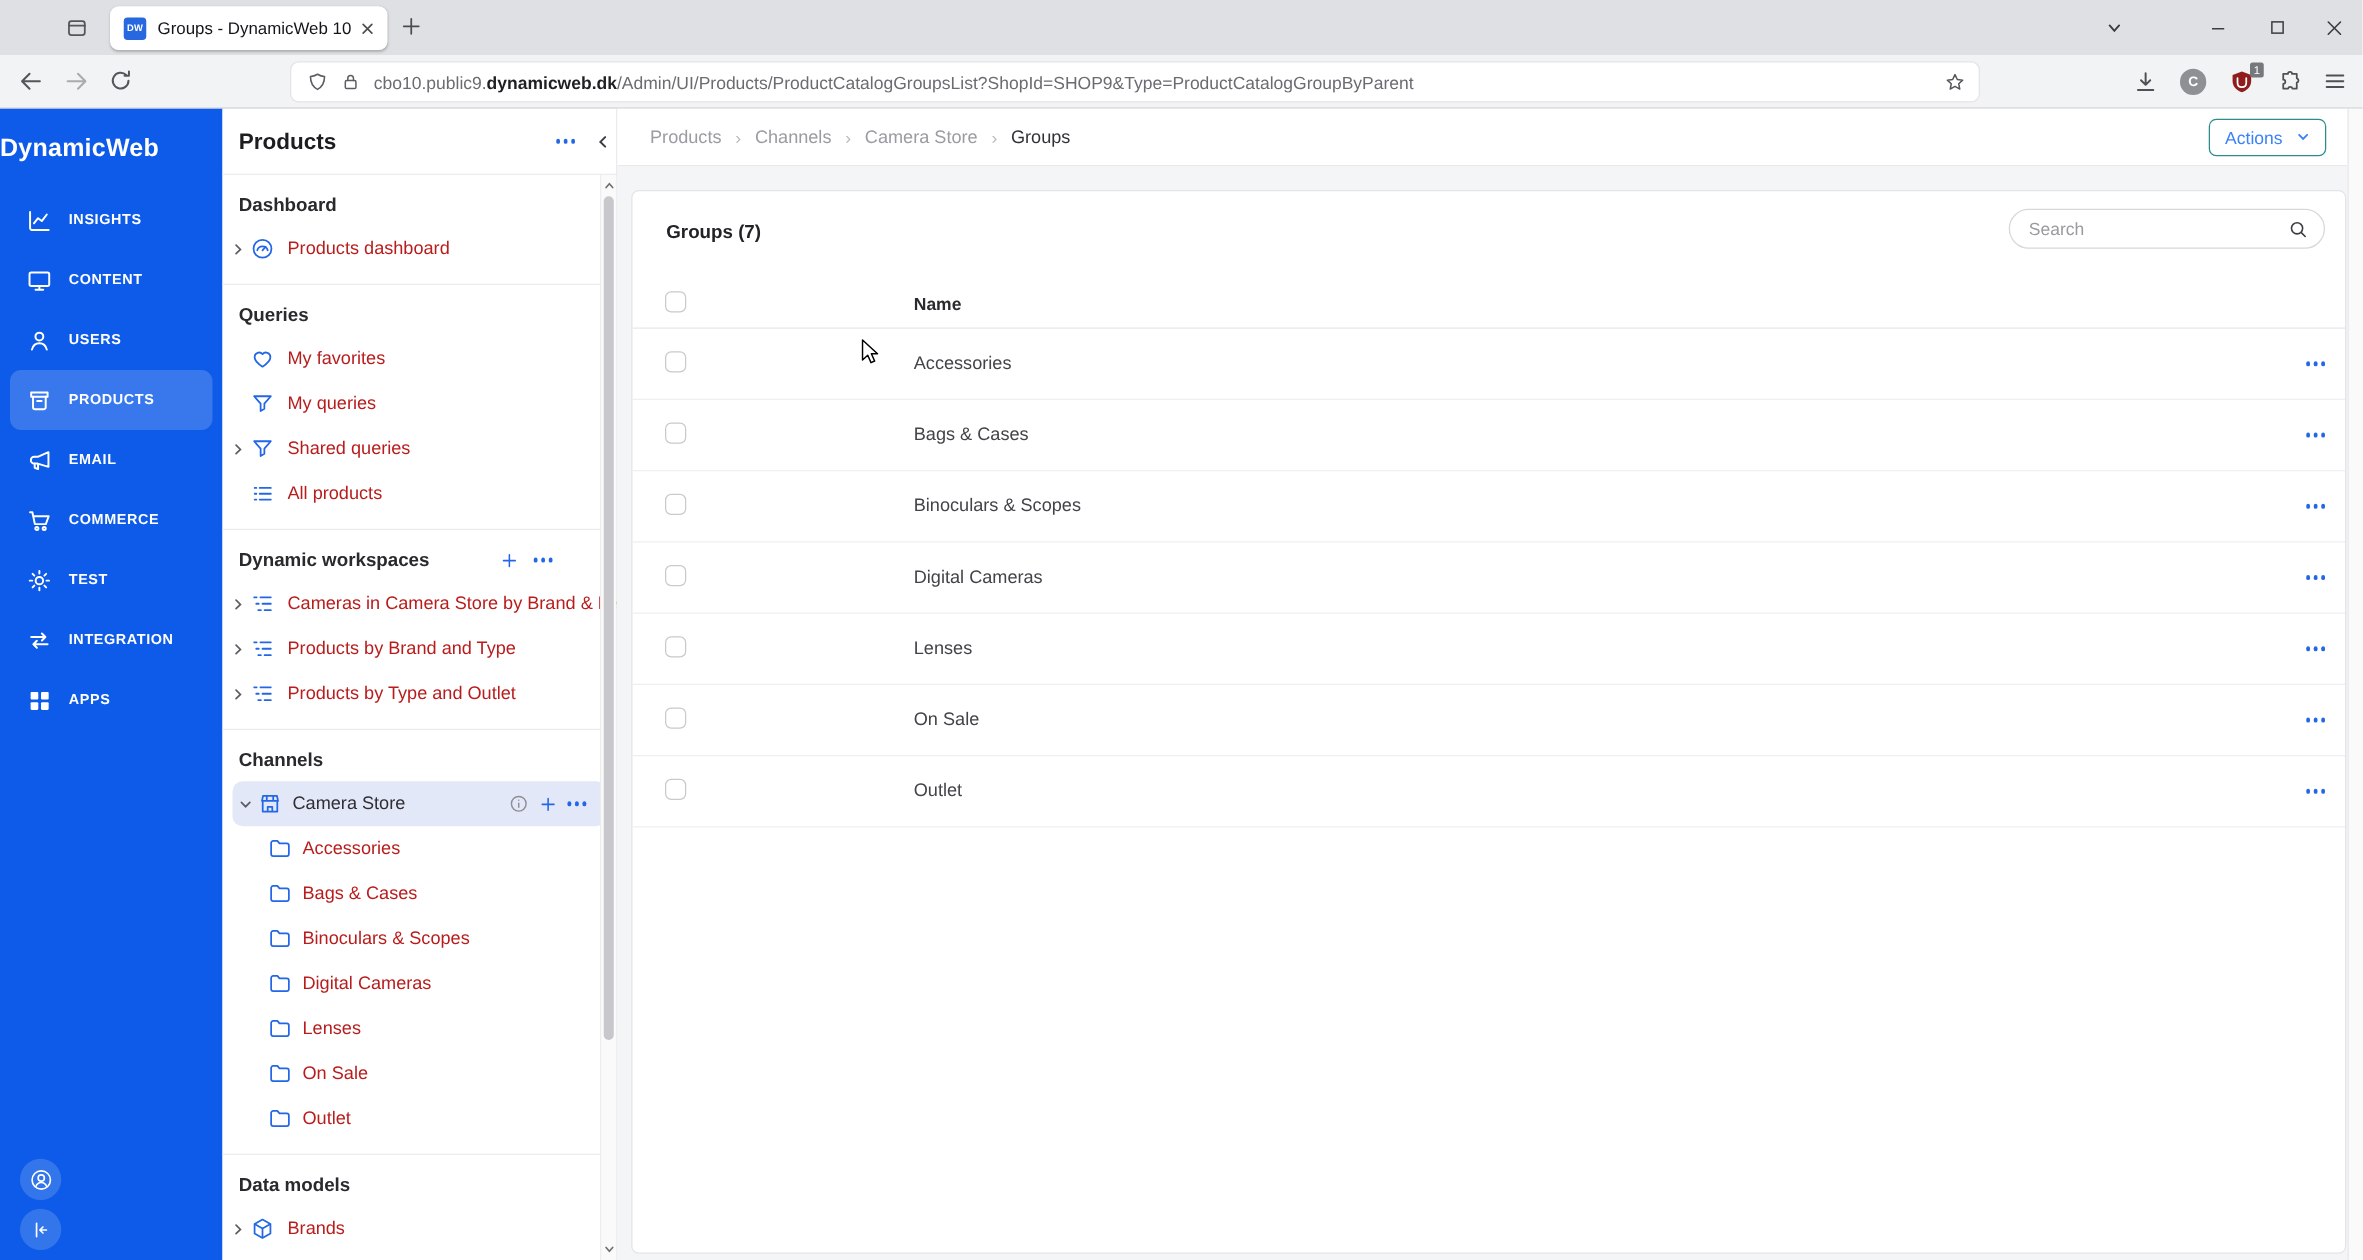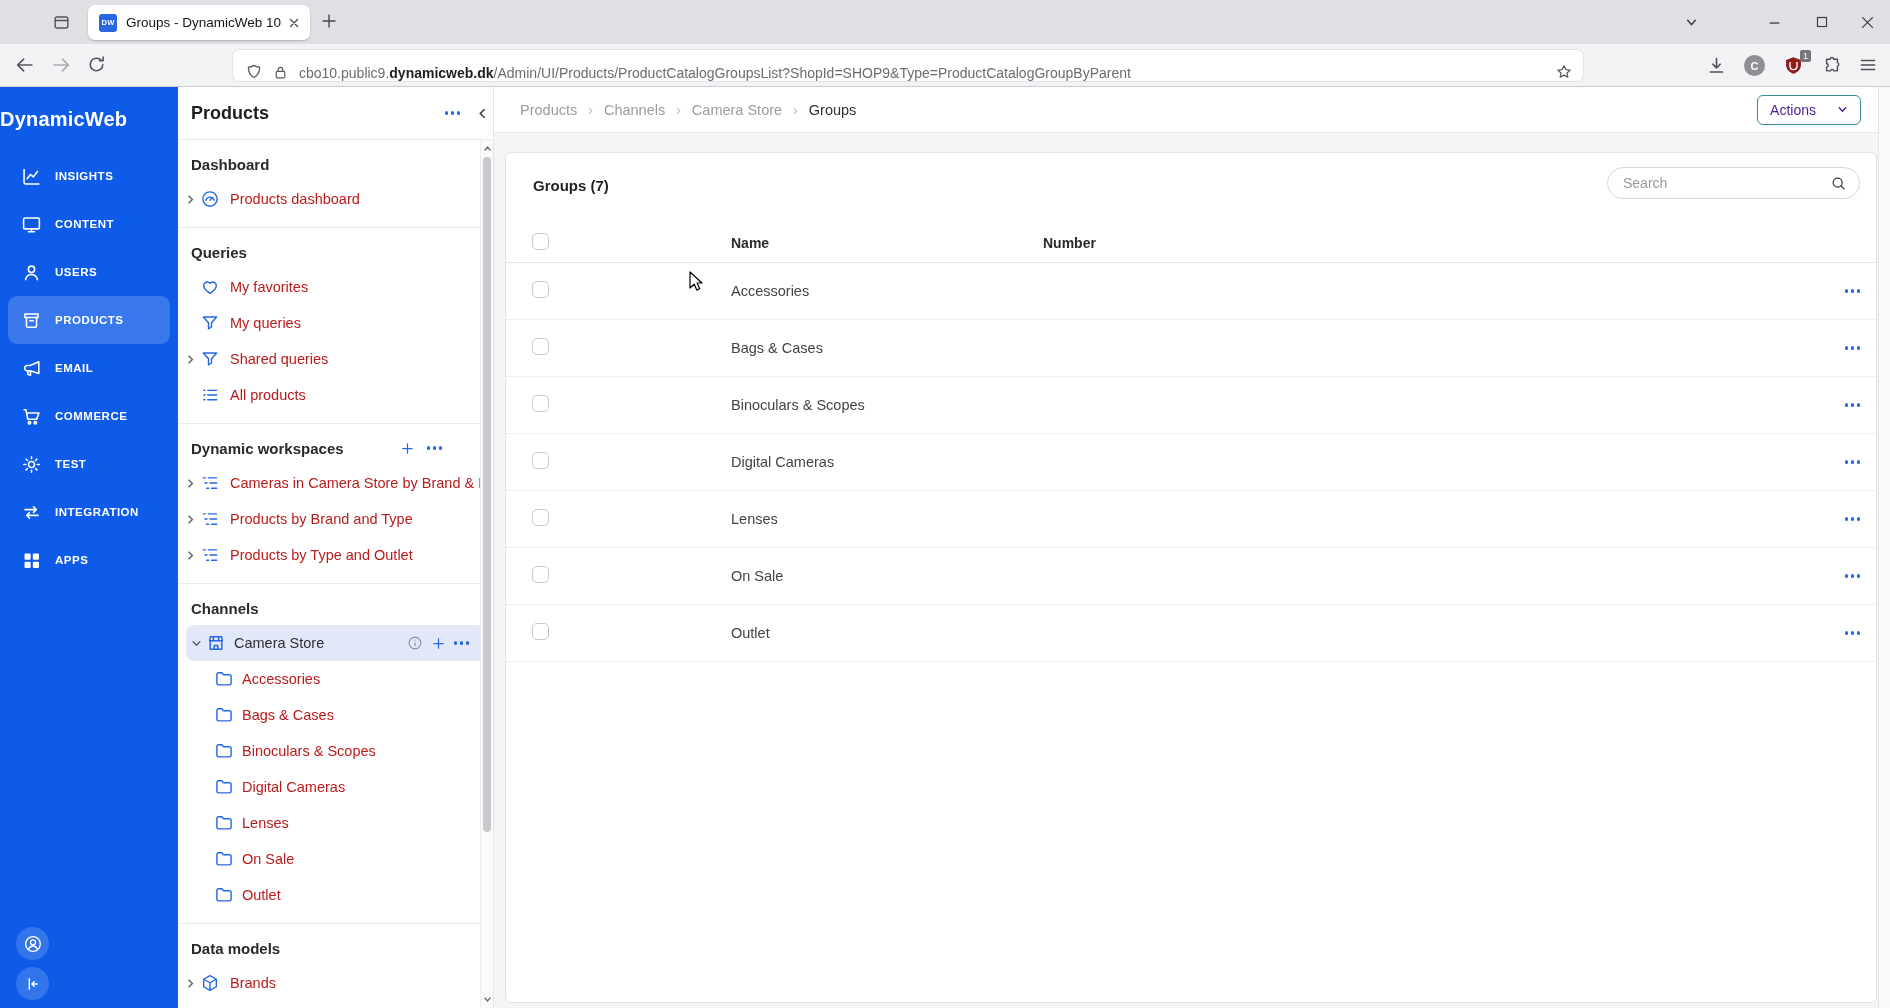--- a/index.html
+++ b/index.html
@@ -17,21 +17,21 @@
        box-shadow:0 1px 2px rgba(0,0,0,.22);display:flex;align-items:center;padding:0 8px 0 11px;}
   .favicon{width:18px;height:18px;border-radius:3px;background:#2767e0;color:#fff;font-size:7.5px;font-weight:700;
        display:flex;align-items:center;justify-content:center;letter-spacing:.2px}
   .tab-title{margin-left:9px;font-size:13.5px;color:#15141a;white-space:nowrap;overflow:hidden;flex:1}
   .tab-close{color:#4a4a4f;padding:2px;margin-left:4px}
   .newtab{position:absolute;left:320px;top:12px;color:#4a4a4f}
   .win{position:absolute;top:0;height:44px;display:flex;align-items:center;justify-content:center;width:44px;color:#3c3c41}
   .urlrow{position:absolute;top:44px;left:0;right:0;height:43px;background:#f2f3f5;border-bottom:1px solid #cccdd2;}
   .navbtn{position:absolute;top:10px;color:#55565c}
   .urlfield{position:absolute;left:233px;top:6px;width:1350px;height:31px;background:#fff;border-radius:6px;
-       box-shadow:0 0 0 1px #e3e4e8;display:flex;align-items:flex-end;padding:0 10px 0 12px;color:#5c5d63}
+       box-shadow:0 0 0 1px #e3e4e8;display:flex;align-items:center;padding:0 10px 0 12px;color:#5c5d63}
   .url-text{font-size:14px;margin-left:10px;white-space:nowrap;overflow:hidden;flex:1;color:#6b6c72}
   .url-text b{color:#1f2023;font-weight:700}
   .chromeicon{position:absolute;top:11px;color:#4f5055}
   .ccircle{position:absolute;top:11px;width:21px;height:21px;border-radius:50%;background:#8f9094;color:#fff;
        font-size:11px;font-weight:700;display:flex;align-items:center;justify-content:center}
   .ublock{position:absolute;top:11px;width:21px;height:21px}
   .ublock .badge{position:absolute;top:-5px;right:-7px;background:#77787c;color:#fff;font-size:9px;
        padding:0 3px;border-radius:2px;line-height:12px}
 
   
@@ -70,22 +70,22 @@
   .panel-scroll .thumb{position:absolute;left:2px;width:8px;top:17px;height:675px;background:#c7c7cc;border-radius:4px}
   .ps-arrow{position:absolute;left:0;width:13px;display:flex;justify-content:center;color:#6f6f75}
 
   
   .main{position:absolute;left:494px;top:0;right:0;bottom:0;background:#f4f5f7;}
   .topbar{height:46px;margin-right:12px;background:#fff;border-bottom:1px solid #e9e9ec;display:flex;
        align-items:center;padding:0 17px 0 26px}
   .crumb{font-size:14.5px;color:#9b9ba1;cursor:pointer}
   .crumb.cur{color:#323236;cursor:default}
   .crumb-sep{color:#b9b9bf;margin:0 11px;font-size:14px}
-  .actions-btn{margin-left:auto;height:30px;padding:0 12px;border:1px solid #2e8c8c;color:#4c1d95;border-radius:6px;
-       background:#fff;font-size:14px;font-weight:500;display:flex;align-items:center;gap:21px;cursor:pointer;
+  .actions-btn{margin-left:auto;height:30px;padding:0 12px;border:1px solid #2e8c8c;color:#3b82f6;border-radius:6px;
+       background:#fff;font-size:14px;font-weight:500;display:flex;align-items:center;gap:11px;cursor:pointer;
        font-family:"Liberation Sans",sans-serif}
   .card{position:absolute;left:11px;top:65px;right:13px;bottom:5px;background:#fff;border:1px solid #e4e4e8;
        border-radius:6px;overflow:hidden}
   .card-title{position:absolute;left:27px;top:20px;font-size:15px;line-height:26px;font-weight:700;color:#232327}
   .search{position:absolute;right:16px;top:14px;width:253px;height:32px;border:1px solid #d8d8dc;border-radius:16px;
        display:flex;align-items:center;padding:0 12px 0 15px;background:#fff}
   .search input{border:none;outline:none;flex:1;font-size:14px;color:#333;background:transparent;
        font-family:"Liberation Sans",sans-serif}
   .search input::placeholder{color:#9a9aa0}
   .grid{display:grid;grid-template-columns:225px 312px 1fr 60px;align-items:center}
@@ -608,21 +608,20 @@
             <svg width="17" height="17" viewBox="0 0 24 24" fill="none" stroke="currentColor" stroke-width="1.8" stroke-linecap="round">
               <circle cx="10.8" cy="10.8" r="6.3"></circle>
               <path d="M15.6 15.6L20 20"></path>
             </svg>
           </span>
       </div>
 
       <div class="grid thead">
         <span><input type="checkbox" class="cb" style=""></span>
         <span>Name</span>
-        <span>Number</span>
         <span></span>
       </div>
 
       <div class="grid trow">
         <span><input type="checkbox" class="cb" style=""></span>
         <span>Accessories</span>
         <span></span>
         <span class="rowmenu dots">
             <i></i>
             <i></i>

